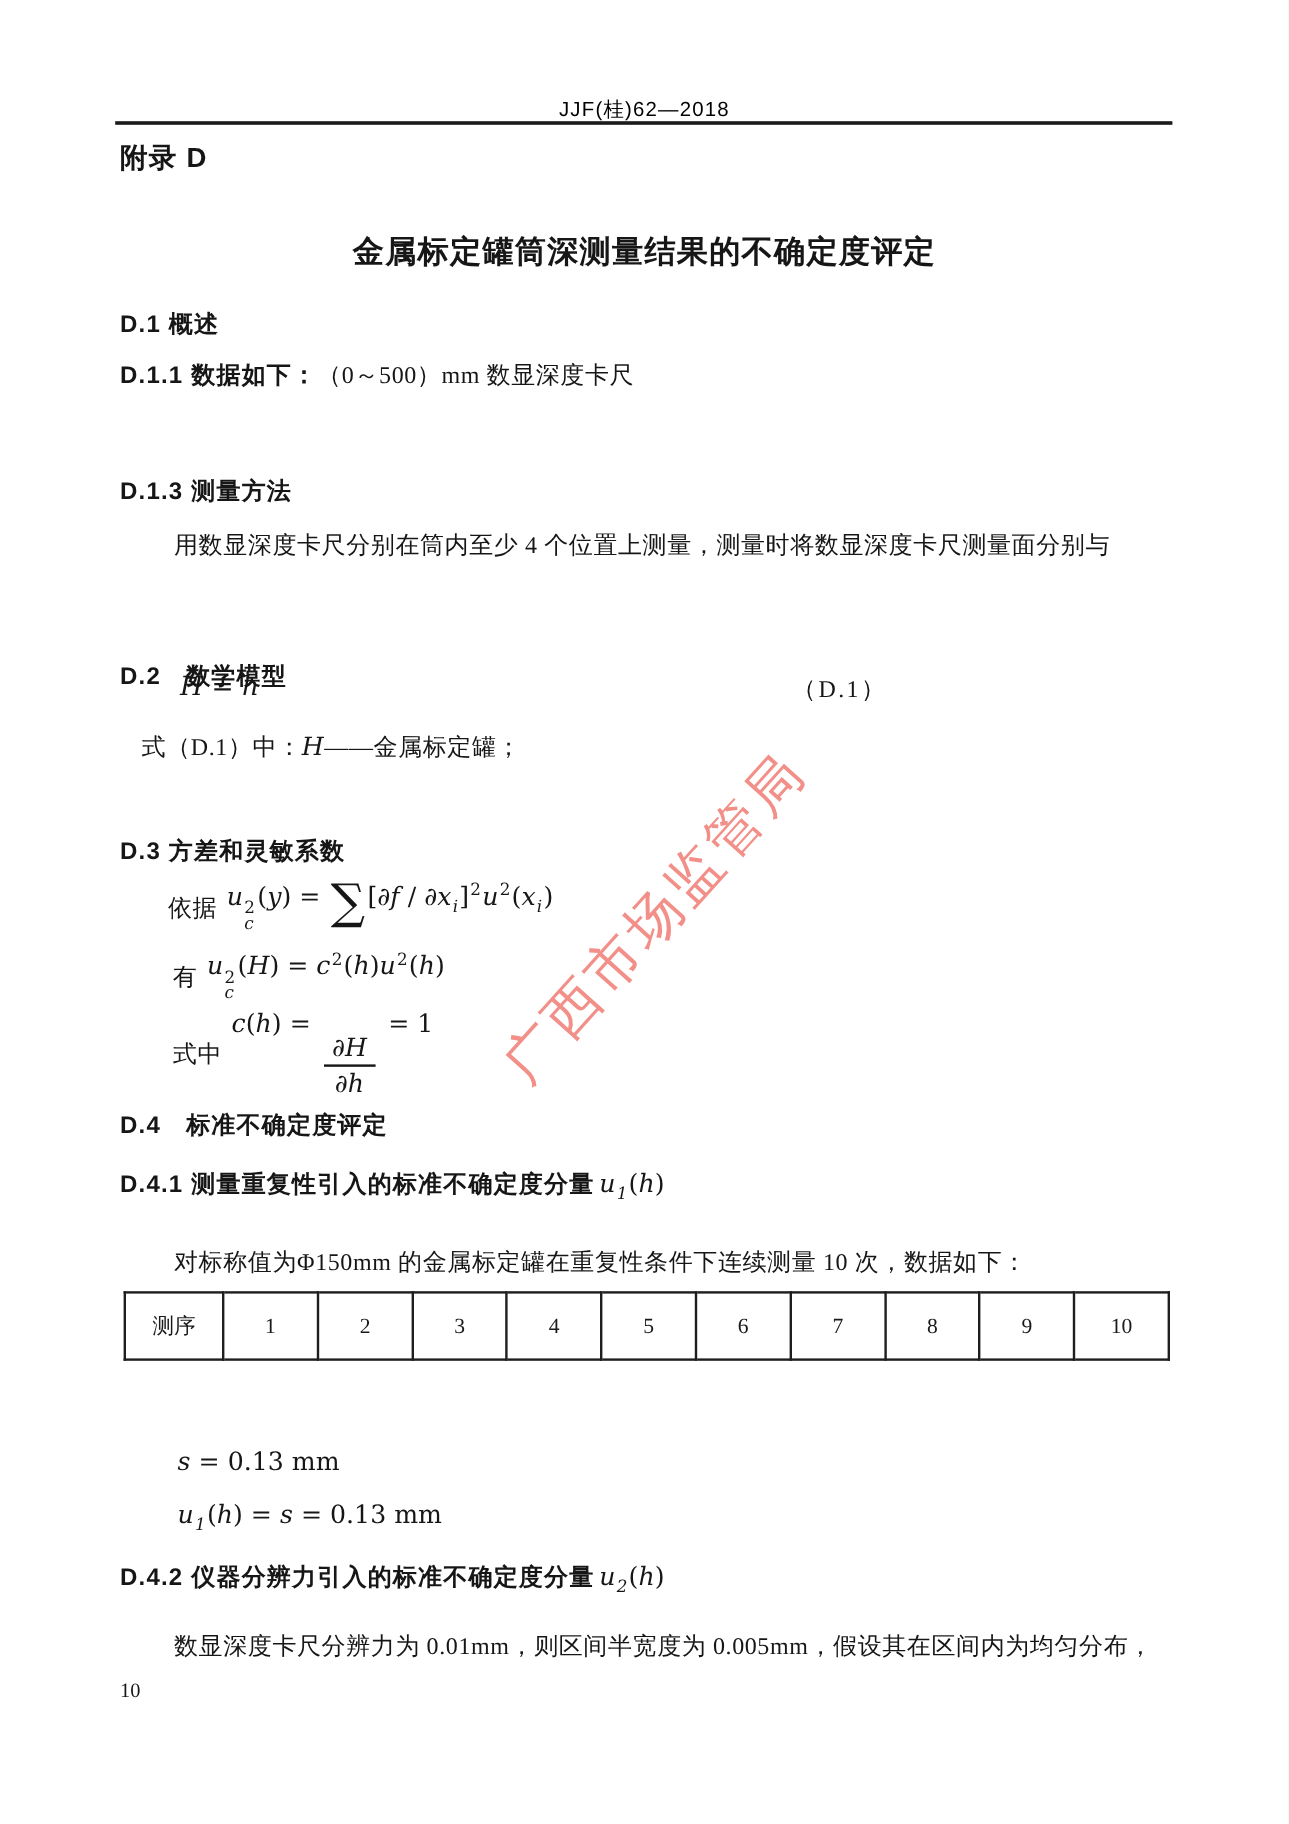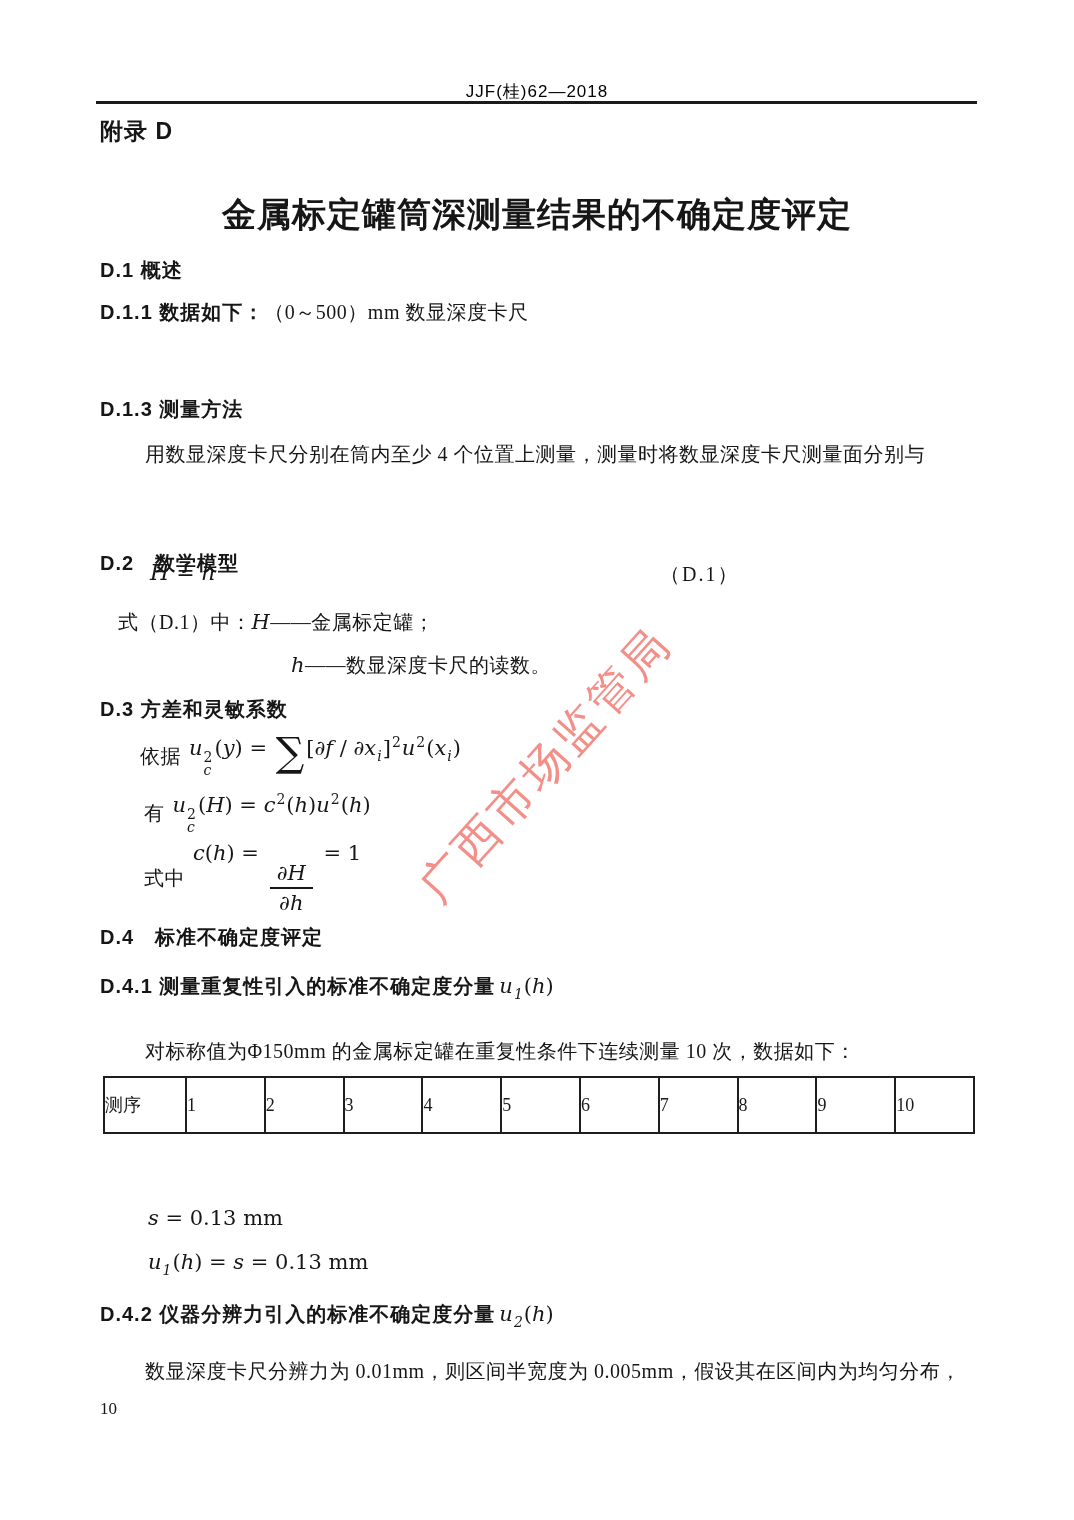--- a/index.html
+++ b/index.html
@@ -10,21 +10,21 @@
   }
   .abs { position:absolute; }
   
   .doc-code { top:80px; left:0; width:100%; text-align:center;
     font-family:"Liberation Sans", sans-serif; font-size:17px; letter-spacing:1px; color:#000000; }
   .header-rule { top:101px; left:96px; width:881px; height:3px; background:#1b1b1b; }
   
   .appendix { top:116px; left:100px; font-family:"Liberation Sans", sans-serif;
     font-weight:bold; font-size:23px; letter-spacing:1px; }
   .title { top:192px; left:0; width:100%; text-align:center; margin:0;
-    font-family:"Liberation Sans", sans-serif; font-weight:bold; font-size:34px; letter-spacing:1px; }
+    font-family:"Liberation Sans", sans-serif; font-weight:bold; font-size:26px; letter-spacing:1px; }
   .h { font-family:"Liberation Sans", sans-serif; font-weight:bold; font-size:20px;
     left:100px; letter-spacing:1px; white-space:nowrap; }
   .hb { font-family:"Liberation Sans", sans-serif; font-weight:bold; font-size:20px; letter-spacing:1px; }
   
   .tline { font-size:20px; letter-spacing:0.5px; white-space:nowrap; }
   .eqno { font-size:20px; letter-spacing:2px; }
   .pagenum { font-size:17px; }
   
   .math { font-family:"DejaVu Serif", serif; font-size:21px; font-style:normal; white-space:nowrap; }
   .math .rm { font-style:normal; }
@@ -38,21 +38,21 @@
   .math .frac { display:inline-flex; flex-direction:column; align-items:center;
     vertical-align:-20px; line-height:1.15; margin:0 4px; }
   .math .frac .num { display:block; border-bottom:2px solid #161616; padding:0 7px 2px; font-style:italic; }
   .math .frac .den { display:block; padding-top:2px; font-style:italic; }
   .fline { display:flex; align-items:center; }
   .fline .pre { font-size:20px; letter-spacing:0.5px; margin-right:8px; }
   .hm { font-weight:normal; margin-left:4px; letter-spacing:0; }
   
   .dtable { border-collapse:collapse; width:872px; table-layout:fixed;
     font-size:18px; color:#1a1a1a; }
-  .dtable td { border:2px solid #1e1e1e; vertical-align:middle;
+  .dtable td { border:2px solid #1e1e1e; text-align:center; vertical-align:middle;
     height:54px; padding:0; font-family:"Liberation Serif", serif; }
   .dtable tr.r2 td { height:57px; }
   .dtable .c0 { width:80px; font-size:18px; }
   .mmunit { font-size:15px; margin-top:-2px; }
   
   .watermark { top:765px; left:546px; transform:translate(-50%,-50%) rotate(-48deg);
     transform-origin:center; font-size:46px; letter-spacing:4px; white-space:nowrap;
     font-family:"Liberation Serif", serif; mix-blend-mode:multiply; opacity:0.9; z-index:5; }
 </style>
 </head>
@@ -79,23 +79,20 @@
 
   <div class="abs tline" style="top:441px;left:145px">用数显深度卡尺分别在筒内至少 4 个位置上测量，测量时将数显深度卡尺测量面分别与</div>
 
   <div class="abs h" style="top:550px">D.2　数学模型</div>
 
   <div class="abs math" style="top:560px;left:150px;font-size:22px"><span class="it">H</span><span class="rm"> = </span><span class="it">h</span></div>
   <div class="abs eqno" style="top:561px;left:660px">（D.1）</div>
 
   <div class="abs tline" style="top:609px;left:118px">
     <span>式（D.1）中：</span><span class="math"><span class="it">H</span></span><span>——金属标定罐；</span>
-  </div>
-  <div class="abs tline" style="top:652px;left:291px">
-    <span class="math"><span class="it">h</span></span><span>——数显深度卡尺的读数。</span>
   </div>
 
   <div class="abs h" style="top:696px">D.3 方差和灵敏系数</div>
 
   <div class="abs fline" style="top:731px;left:140px;height:50px">
     <span class="pre">依据</span>
     <span class="math"><span class="it">u</span><span class="ss">
           <span class="ss-sup">2</span>
           <span class="ss-sub">c</span>
         </span><span class="rm">(</span><span class="it">y</span><span class="rm">) = </span><span class="sum">∑</span><span class="rm">[</span><span class="it">∂f</span><span class="rm"> / </span><span class="it">∂x</span><span class="msub">i</span><span class="rm">]</span><span class="msup">2</span><span class="it">u</span><span class="msup">2</span><span class="rm">(</span><span class="it">x</span><span class="msub">i</span><span class="rm">)</span></span>

